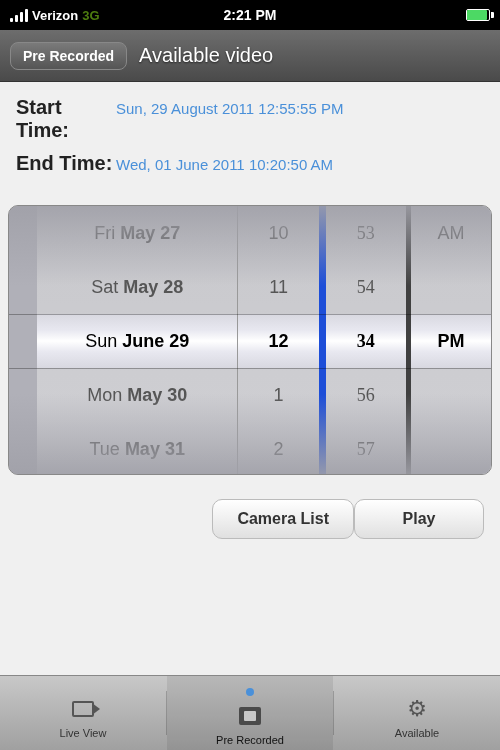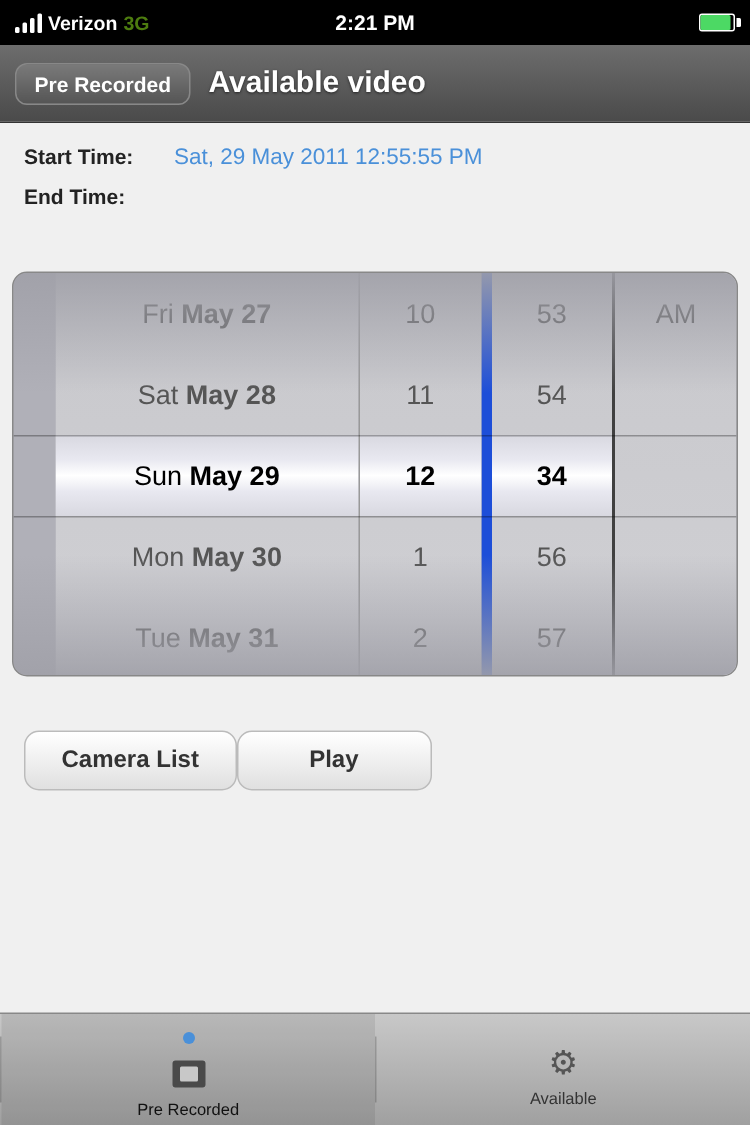--- a/index.html
+++ b/index.html
@@ -54,51 +54,51 @@
       border: 1px solid #888;
       border-radius: 8px;
       padding: 5px 12px;
       color: #fff;
       font-size: 14px;
       font-weight: 600;
     }
     .nav-title {
       color: #fff;
       font-size: 20px;
-      font-weight: 700;
+      font-weight: 400;
       text-shadow: 0 1px 2px rgba(0,0,0,0.6);
     }
 
     
     #content {
       background: #f0f0f0;
       padding: 14px 16px 10px;
     }
 
     .time-row {
       display: flex;
       align-items: baseline;
       margin-bottom: 10px;
     }
     .time-label {
-      font-size: 14px;
+      font-size: 20px;
       font-weight: 700;
       color: #222;
       width: 100px;
     }
     .time-value {
       font-size: 15px;
       color: #4a90d9;
     }
 
     
     #picker-container {
       background: #b0b0b8;
       border-radius: 10px;
-      margin: 22px 8px;
+      margin: 10px 8px;
       overflow: hidden;
       position: relative;
       height: 270px;
       border: 1px solid #888;
       padding-left: 28px;
     }
 
     .picker-inner {
       display: flex;
       height: 100%;
@@ -113,23 +113,24 @@
       position: relative;
     }
     .picker-col-hour {
       flex: 1.2;
       border-right: 7px solid #1d4ed8;
       overflow: hidden;
       position: relative;
     }
     .picker-col-minute {
       flex: 1.2;
-      border-right: 2px solid #404040;
-      overflow: hidden;
-      position: relative;
+      border-right: 5px solid #404040;
+      overflow: hidden;
+      position: relative;
+      font-family: Liberation Serif, serif;
     }
     .picker-col-ampm {
       flex: 1.2;
       overflow: hidden;
       position: relative;
     }
 
     .picker-col {
       display: flex;
       flex-direction: column;
@@ -202,21 +203,21 @@
       height: 80px;
       background: linear-gradient(to top, rgba(160,160,168,0.9), rgba(160,160,168,0));
       pointer-events: none;
       z-index: 5;
     }
 
     
     #buttons-row {
       display: flex;
       align-items: center;
-      justify-content: flex-start;
+      justify-content: flex-end;
       padding: 14px 16px;
     }
     .btn {
       border-radius: 10px;
       padding: 10px 24px;
       font-size: 16px;
       font-weight: 600;
       cursor: pointer;
       border: 1.5px solid #bbb;
       background: linear-gradient(to bottom, #fff, #e0e0e0);
@@ -342,43 +343,44 @@
 </div>
 
 <div id="nav-bar">
   <div class="pre-recorded-badge">Pre Recorded</div>
   <div class="nav-title">Available video</div>
 </div>
 
 <div id="content">
   <div class="time-row">
     <div class="time-label">Start Time:</div>
-    <div class="time-value">Sat, 29 May 2011 12:55:55 PM</div>
+    <div class="time-value">Sun, 29 August 2011 12:55:55 PM</div>
   </div>
   <div class="time-row">
     <div class="time-label">End Time:</div>
+    <div class="time-value">Wed, 01 June 2011 10:20:50 AM</div>
   </div>
 </div>
 
 <div id="picker-container">
   <div class="picker-inner">
 
     <div class="picker-col-date">
       <div class="picker-col">
         <div class="picker-item">
           <span class="day-abbr">Fri&nbsp;</span>
             <span class="month-bold">May 27</span>
         </div>
         <div class="picker-item">
           <span class="day-abbr">Sat&nbsp;</span>
             <span class="month-bold">May 28</span>
         </div>
         <div class="picker-item selected">
           <span class="day-abbr">Sun&nbsp;</span>
-            <span class="month-bold">May 29</span>
+            <span class="month-bold">June 29</span>
         </div>
         <div class="picker-item">
           <span class="day-abbr">Mon&nbsp;</span>
             <span class="month-bold">May 30</span>
         </div>
         <div class="picker-item">
           <span class="day-abbr">Tue&nbsp;</span>
             <span class="month-bold">May 31</span>
         </div>
       </div>
@@ -401,20 +403,21 @@
         <div class="picker-item selected">34</div>
         <div class="picker-item">56</div>
         <div class="picker-item">57</div>
       </div>
     </div>
 
     <div class="picker-col-ampm">
       <div class="picker-col">
         <div class="picker-item">AM</div>
         <div class="picker-item"></div>
+        <div class="picker-item selected">PM</div>
         <div class="picker-item"></div>
         <div class="picker-item"></div>
       </div>
     </div>
 
   </div>
 
   <div class="picker-fade-top"></div>
   <div class="picker-fade-bottom"></div>
   <div class="picker-selection-overlay">
@@ -423,20 +426,26 @@
   </div>
 </div>
 
 <div id="buttons-row">
   <button class="btn">Camera List</button>
   <button class="btn">Play</button>
 </div>
 
 <div id="tab-bar">
 
+  <div class="tab-item">
+    <div class="tab-icon">
+      <div class="icon-camera"></div>
+    </div>
+    <span class="tab-label">Live View</span>
+  </div>
 
   <div class="tab-separator"></div>
 
   <div class="tab-item active">
     <div class="tab-dot"></div>
     <div class="tab-icon">
       <div class="icon-film">
         <div class="icon-film-inner"></div>
       </div>
     </div>

